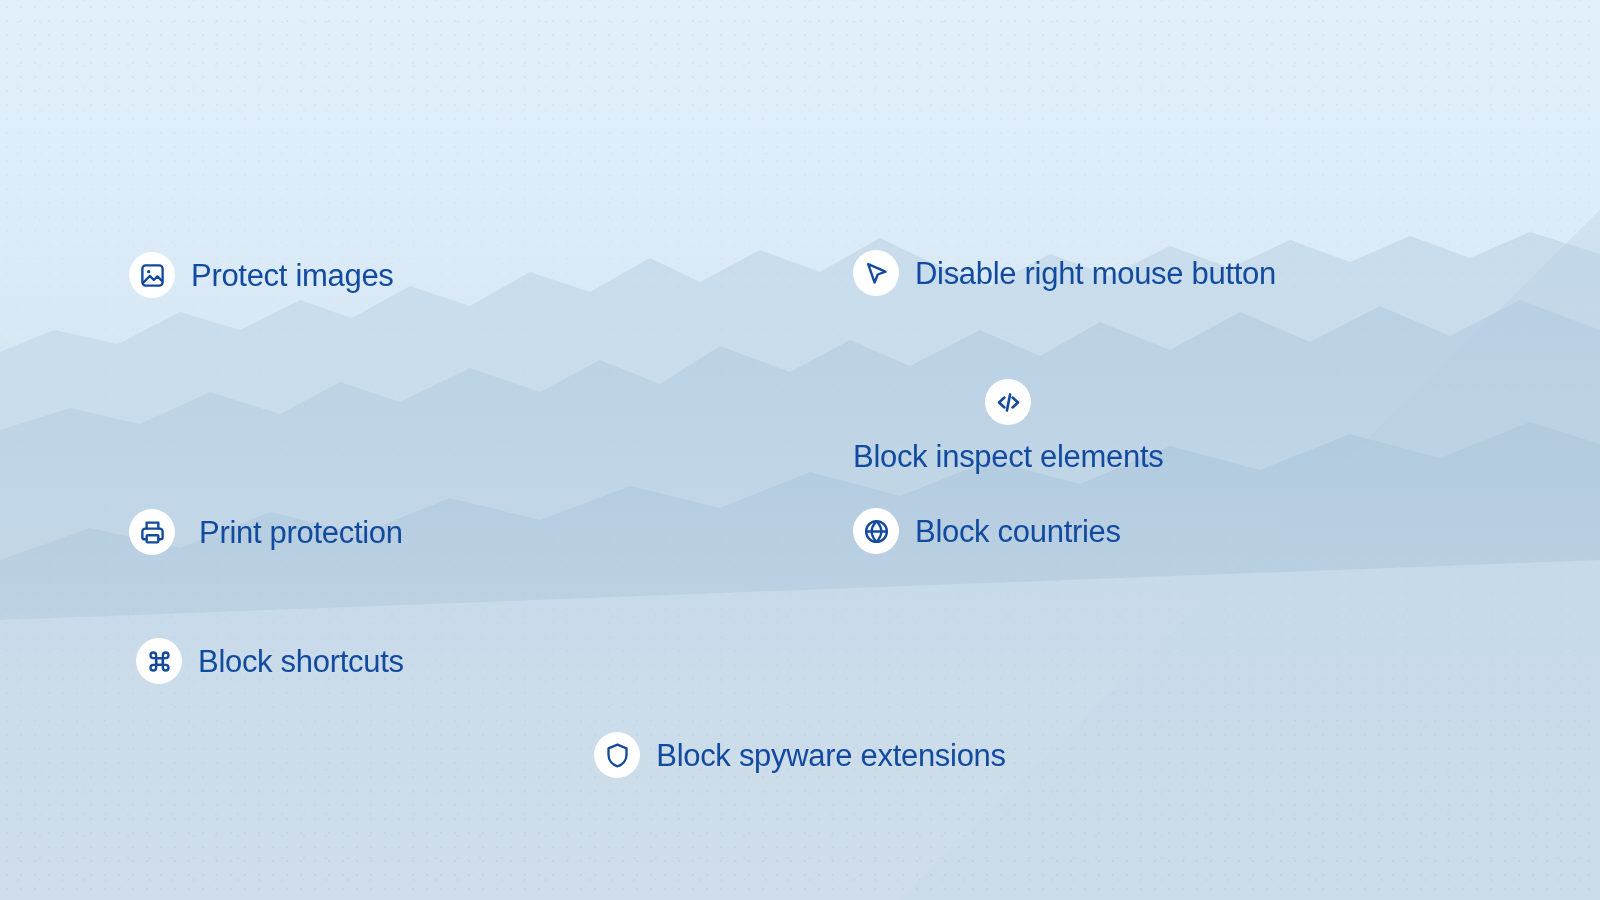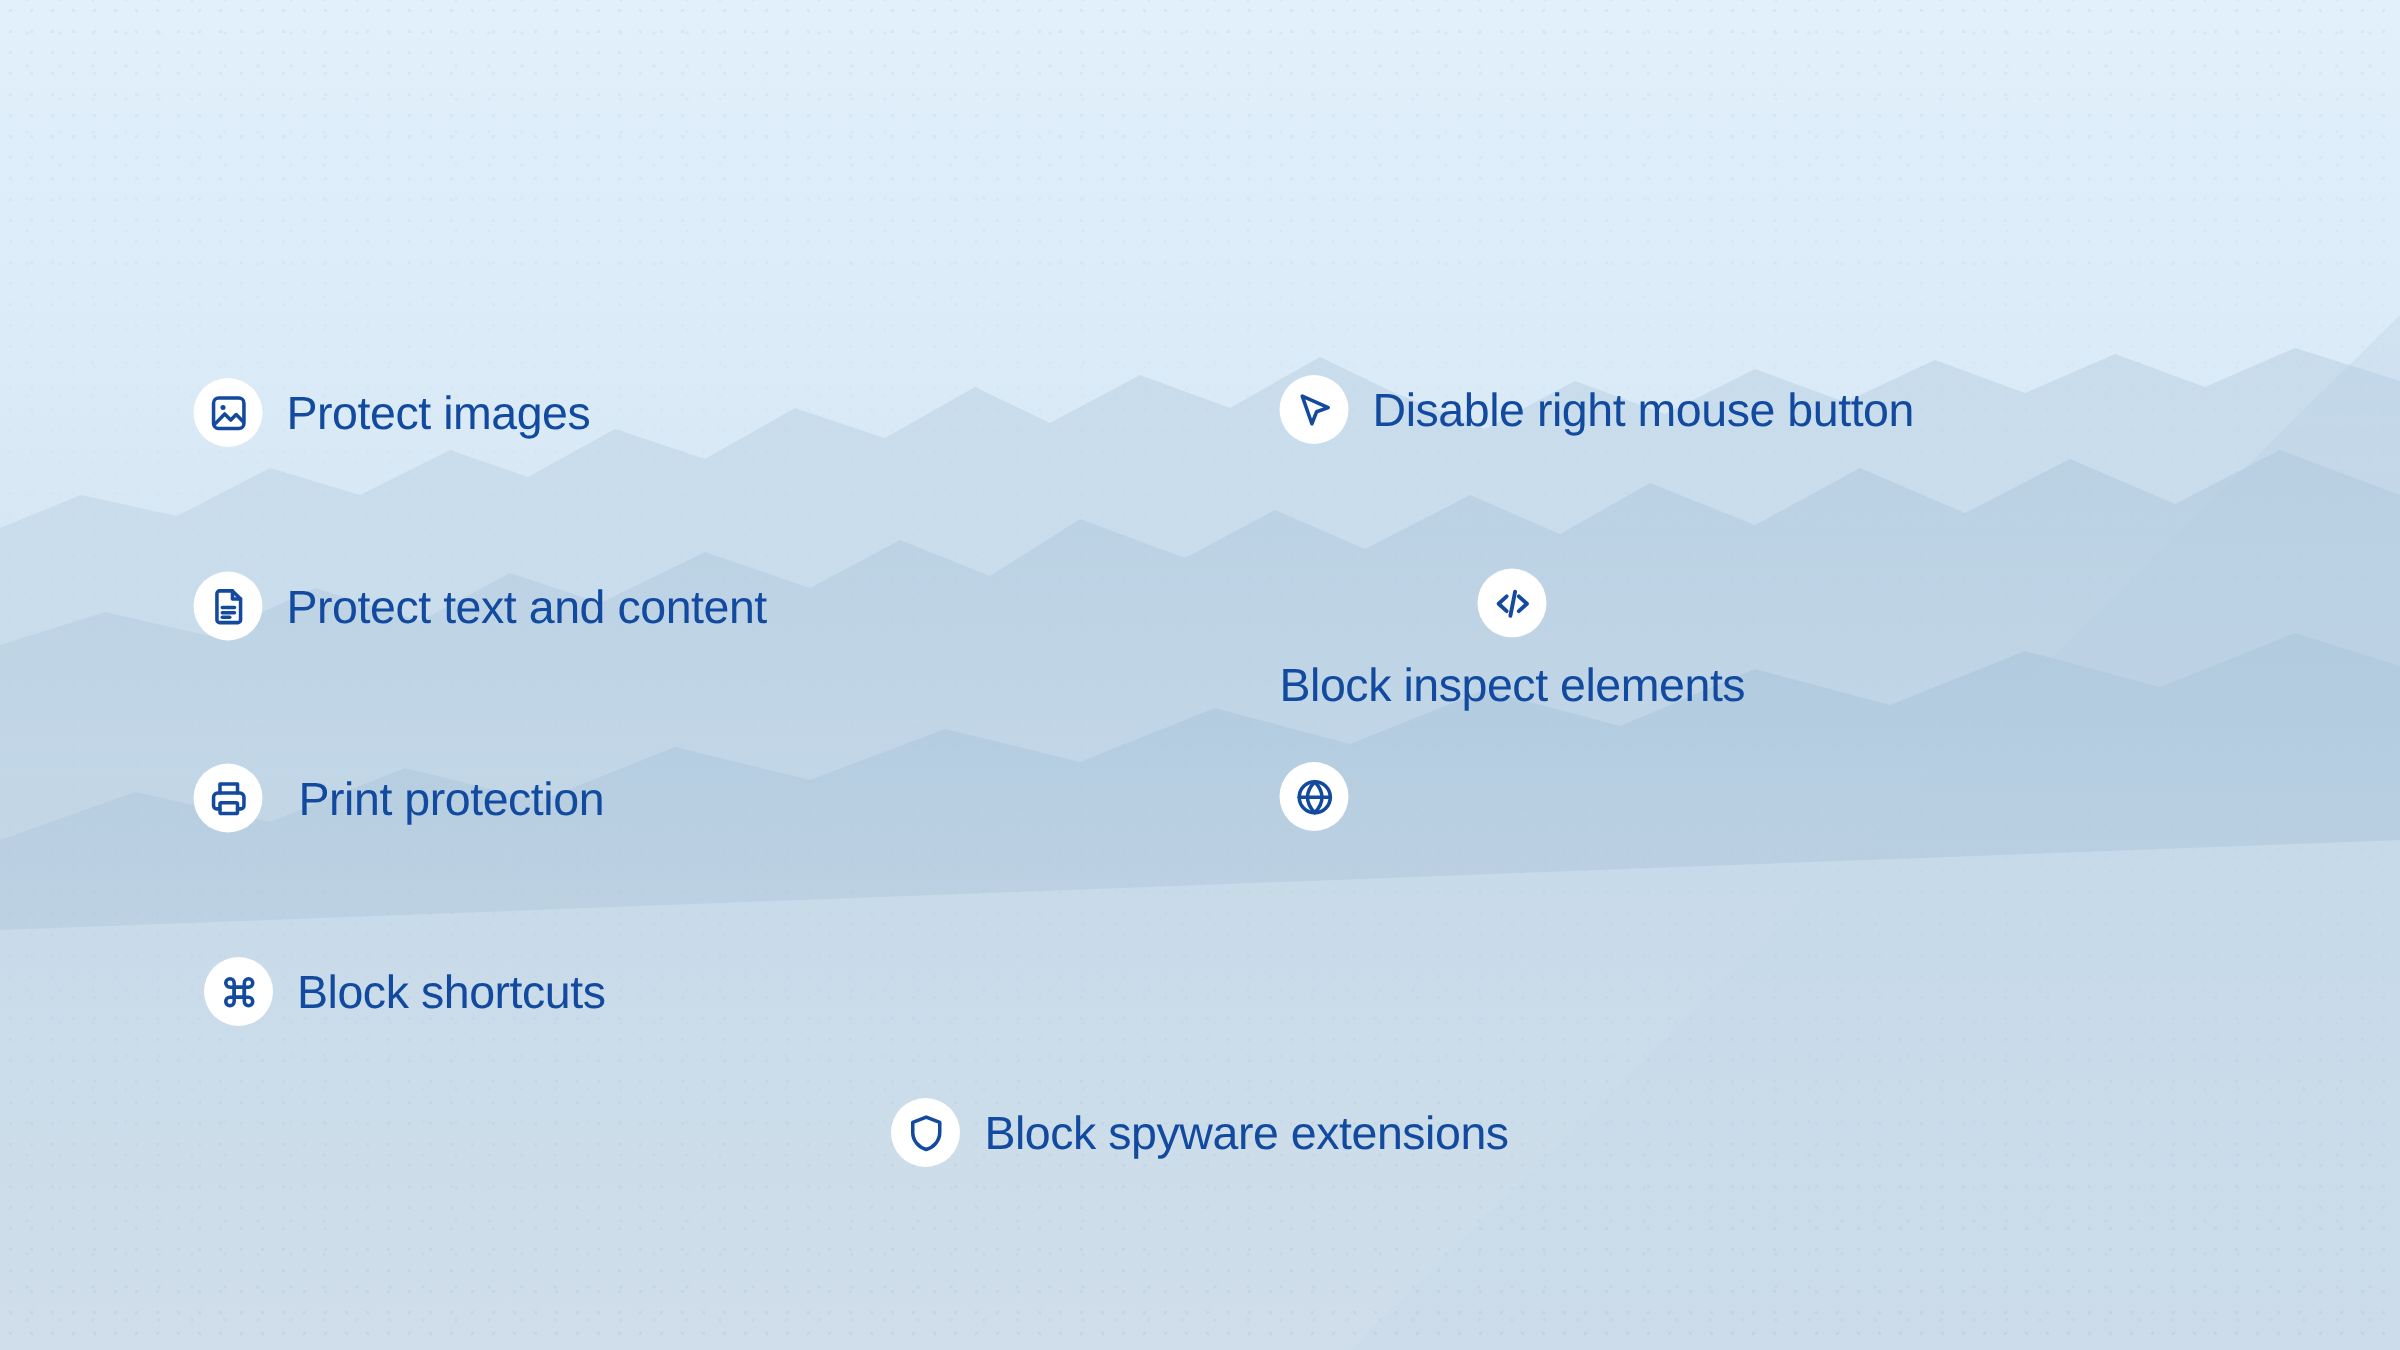--- a/index.html
+++ b/index.html
@@ -159,32 +159,20 @@
       <span class="badge">
         <svg viewBox="0 0 24 24" fill="none" stroke="#134a9e" stroke-width="2.1" stroke-linecap="round" stroke-linejoin="round">
           <rect x="3" y="3" width="18" height="18" rx="3"></rect>
           <circle cx="8.6" cy="8.6" r="1.5" fill="#134a9e" stroke="none"></circle>
           <path d="M3.6 18.6 L9.6 12.4 L13.2 16 L16.4 12.8 L20.6 17"></path>
         </svg>
       </span>
       <span class="label">Protect images</span>
     </div>
 
-    <div class="feature" id="feature-1">
-      <span class="badge">
-        <svg viewBox="0 0 24 24" fill="none" stroke="#134a9e" stroke-width="2.1" stroke-linecap="round" stroke-linejoin="round">
-          <path d="M14.2 2.6 H6.6 A1.6 1.6 0 0 0 5 4.2 V19.8 A1.6 1.6 0 0 0 6.6 21.4 H17.4 A1.6 1.6 0 0 0 19 19.8 V7.4 Z"></path>
-          <path d="M14.2 2.6 V7.4 H19"></path>
-          <path d="M8.2 12.4 H15.4"></path>
-          <path d="M8.2 15.6 H15.4"></path>
-          <path d="M8.2 18.2 H12.6"></path>
-        </svg>
-      </span>
-      <span class="label">Protect text and content</span>
-    </div>
 
     <div class="feature" id="feature-2">
       <span class="badge">
         <svg viewBox="0 0 24 24" fill="none" stroke="#134a9e" stroke-width="2.1" stroke-linecap="round" stroke-linejoin="round">
           <path d="M6.8 8.6 V3.2 H17.2 V8.6"></path>
           <path d="M6.8 18 H4.8 A1.8 1.8 0 0 1 3 16.2 V11 A2.4 2.4 0 0 1 5.4 8.6 H18.6 A2.4 2.4 0 0 1 21 11 V16.2 A1.8 1.8 0 0 1 19.2 18 H17.2"></path>
           <rect x="6.8" y="14.4" width="10.4" height="6.4" rx="0.8"></rect>
         </svg>
       </span>
       <span class="label">Print protection</span>
@@ -221,20 +209,21 @@
     </div>
 
     <div class="feature" id="feature-6">
       <span class="badge">
         <svg viewBox="0 0 24 24" fill="none" stroke="#134a9e" stroke-width="2.1" stroke-linecap="round" stroke-linejoin="round">
           <circle cx="12" cy="12" r="9.2"></circle>
           <path d="M2.8 12 H21.2"></path>
           <path d="M12 2.8 C14.9 5.9 16.3 9 16.3 12 C16.3 15 14.9 18.1 12 21.2 C9.1 18.1 7.7 15 7.7 12 C7.7 9 9.1 5.9 12 2.8 Z"></path>
         </svg>
       </span>
+      <span class="label">Block countries</span>
     </div>
 
 
     <div class="feature" id="feature-8">
       <span class="badge">
         <svg viewBox="0 0 24 24" fill="none" stroke="#134a9e" stroke-width="2.1" stroke-linecap="round" stroke-linejoin="round">
           <path d="M12 2.4 L20 5.6 V11.4 C20 16.3 16.7 20.2 12 21.6 C7.3 20.2 4 16.3 4 11.4 V5.6 Z"></path>
         </svg>
       </span>
       <span class="label">Block spyware extensions</span>

